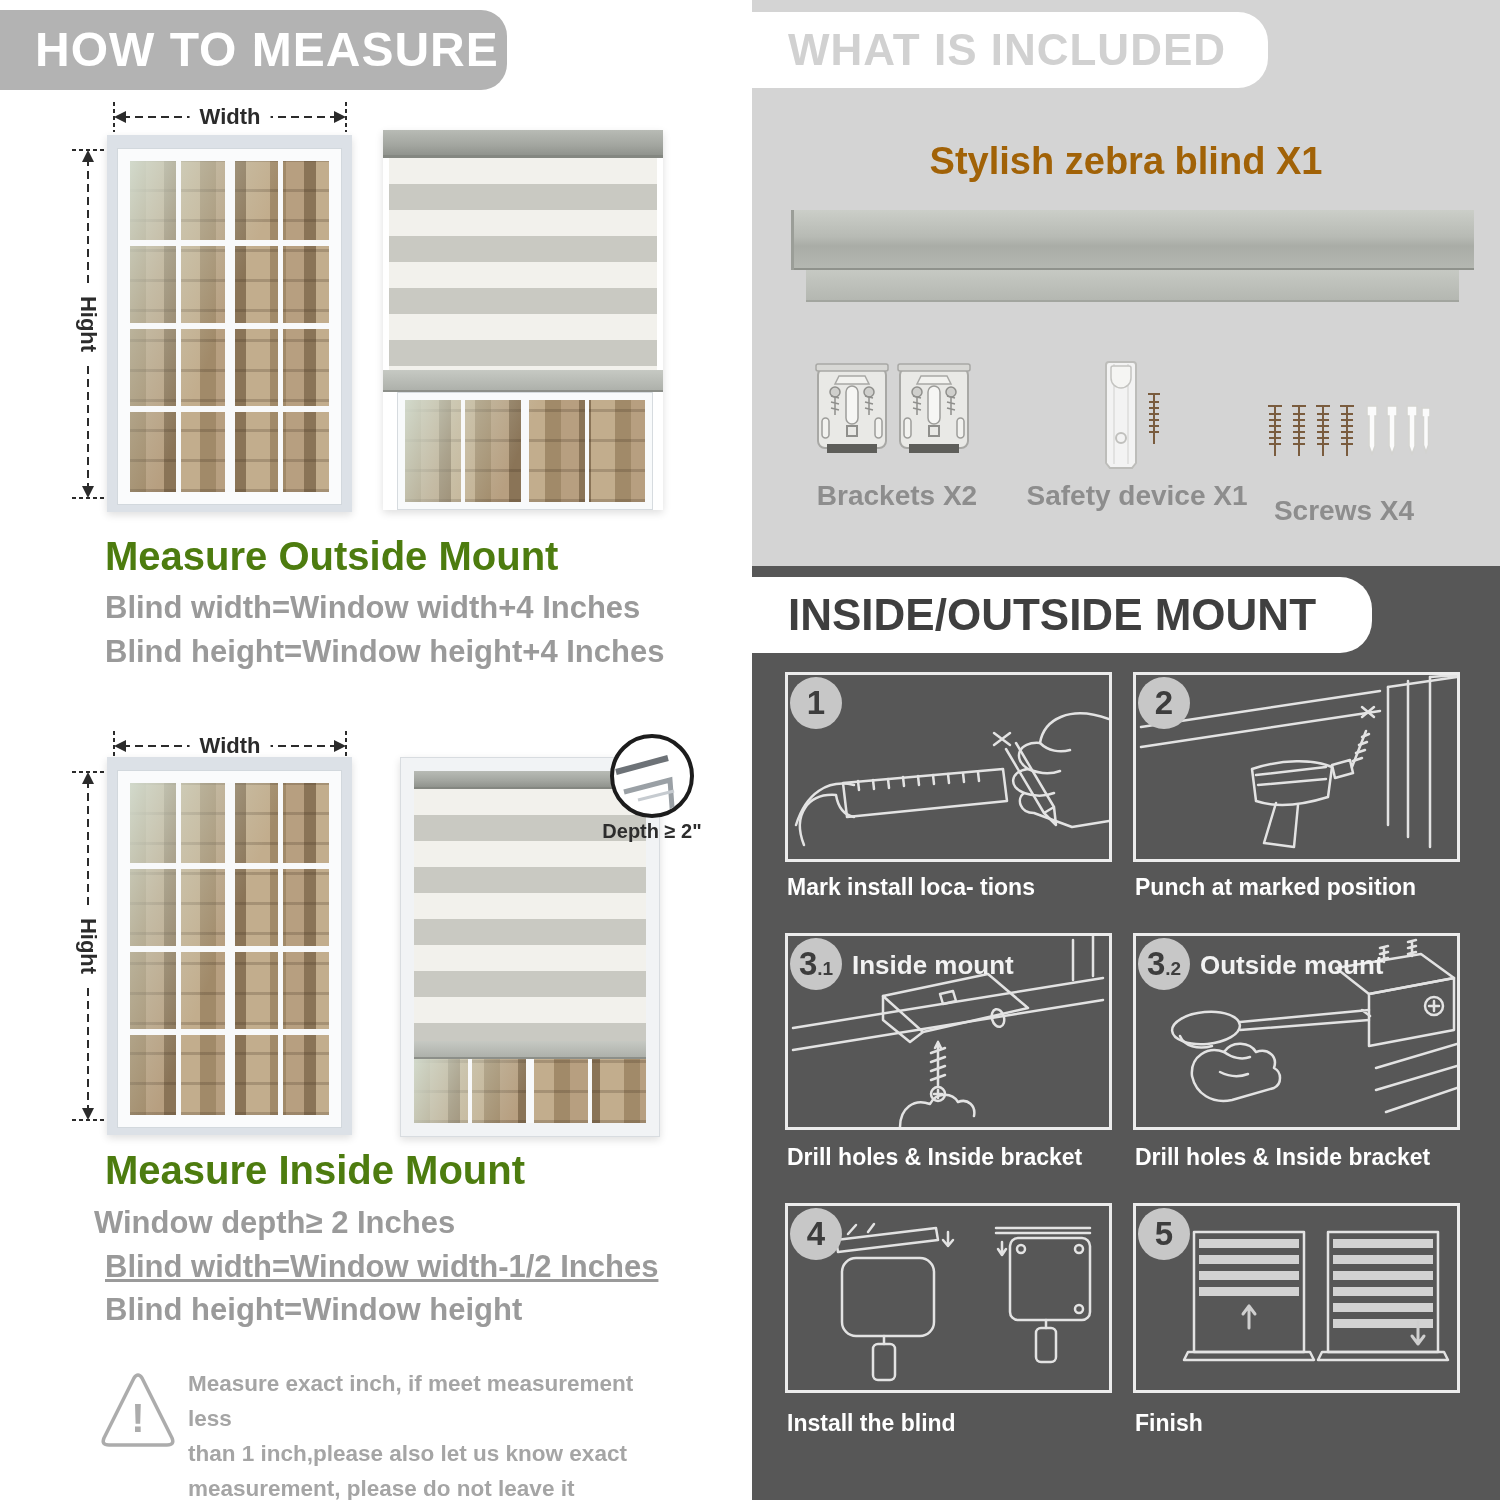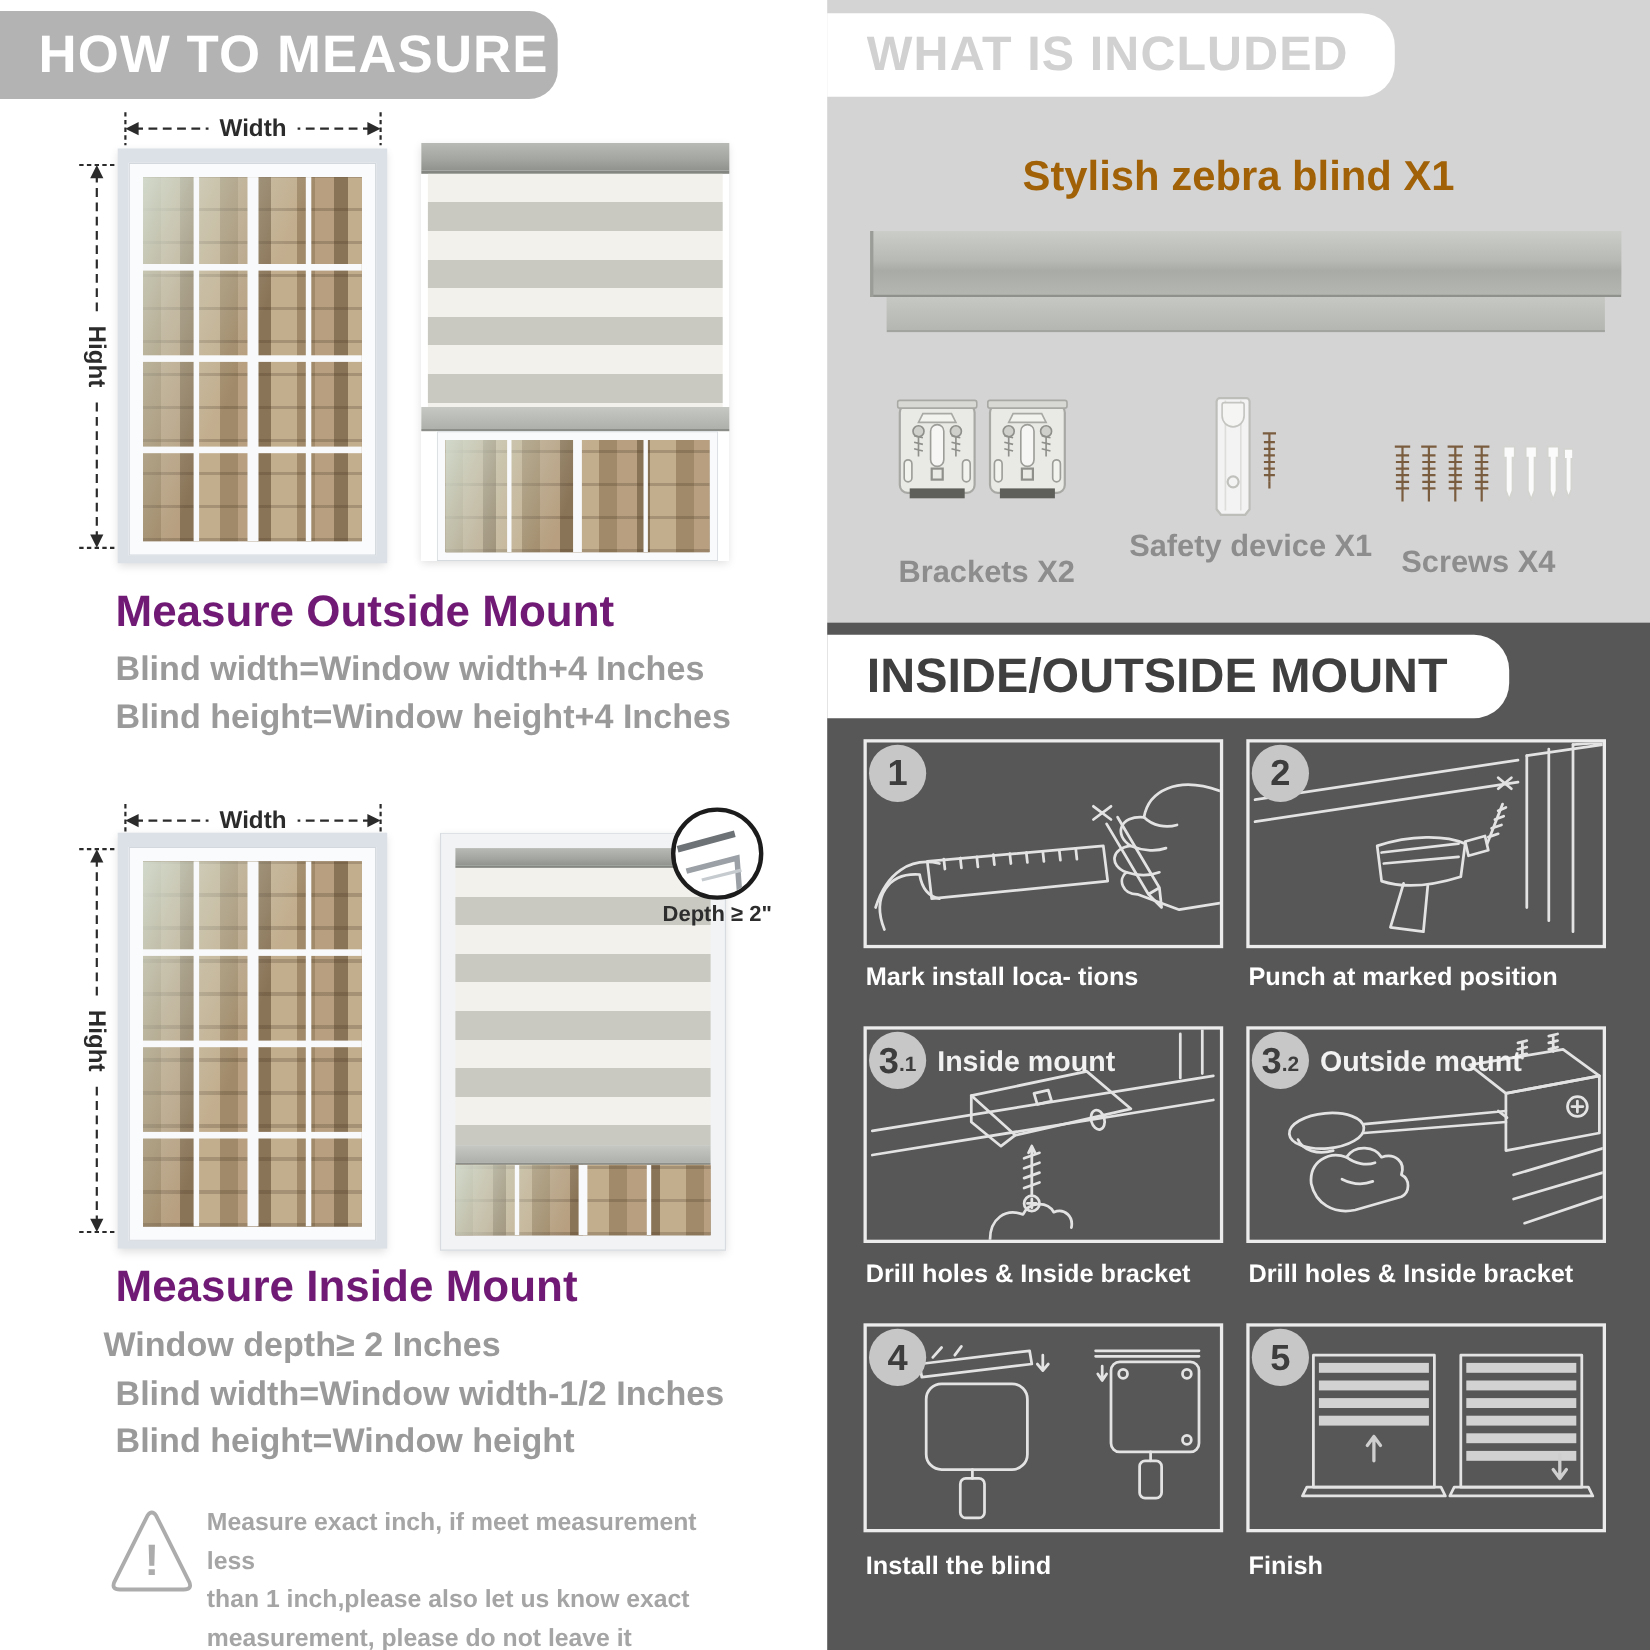--- a/index.html
+++ b/index.html
@@ -60,21 +60,21 @@
 
   .winin{background:#f1f3f5;box-shadow:inset 0 0 0 1px #d8dce0, 0 3px 8px rgba(0,0,0,.13);}
   .winin .inner{position:absolute;left:14px;right:14px;top:14px;bottom:14px;}
 
   
   .magnifier{left:610px;top:734px;width:84px;height:84px;border-radius:50%;
              border:4px solid #1c1c1c;background:#fff;overflow:hidden;z-index:4;box-sizing:border-box;}
   .depth-label{left:592px;top:820px;width:120px;text-align:center;font-size:20px;color:#2d2d2d;z-index:4;}
 
   
-  .heading{font-size:40px;color:#701a75;white-space:nowrap;}
+  .heading{font-size:40px;color:#4d7c0f;white-space:nowrap;}
   .formula{font-size:31px;color:#9a9a9a;white-space:nowrap;}
   .stylish{left:752px;top:140px;width:748px;text-align:center;font-size:38px;color:#a16207;}
   .itemlabel{top:480px;text-align:center;font-size:28px;color:#8d8d8d;}
   .warn-text{left:188px;top:1366px;width:480px;font-size:22.5px;color:#a5a5a5;line-height:35px;}
 
   
   .headrail-big{left:791px;top:210px;width:683px;height:60px;
      background:linear-gradient(180deg,#cbcec8 0%,#b7bab4 45%,#a9aca6 60%,#b5b8b2 100%);
      box-shadow:inset 3px 0 0 #9b9e98, inset 0 -2px 0 #8f928c;}
   .headrail-lip{left:806px;top:270px;width:653px;height:32px;
@@ -212,21 +212,21 @@
     <svg viewBox="0 0 76 76" style="width:100%;height:100%;">
       <path d="M2,34 L54,20" stroke="#6d7277" stroke-width="6" fill="none"></path>
       <path d="M10,54 L56,42 L60,96" stroke="#9aa0a5" stroke-width="5" fill="none"></path>
       <path d="M24,62 L60,53" stroke="#c6cbd0" stroke-width="3" fill="none"></path>
     </svg>
   </div>
   <div class="abs depth-label">Depth ≥ 2"</div>
 
   <div class="abs heading" style="left:105px;top:1148px;">Measure Inside Mount</div>
   <div class="abs formula" style="left:94px;top:1205px;">Window depth≥ 2 Inches</div>
-  <div class="abs formula" style="left:105px;top:1249px;">Blind width=Window width-1/2 Inches</div>
+  <div class="abs formula" style="left:105px;top:1249px;text-decoration:underline;">Blind width=Window width-1/2 Inches</div>
   <div class="abs formula" style="left:105px;top:1292px;">Blind height=Window height</div>
 
   <svg class="abs" style="left:100px;top:1370px;width:76px;height:80px;" viewBox="0 0 76 80">
     <path d="M34,8 Q38,2 42,8 L72,68 Q75,75 67,75 L9,75 Q1,75 4,68 Z" stroke="#acacac" stroke-width="3.5" fill="none" stroke-linejoin="round"></path>
     <text x="38" y="62" text-anchor="middle" font-size="40" font-family="Liberation Sans, sans-serif" font-weight="bold" fill="#acacac">!</text>
   </svg>
   <div class="abs warn-text">
     <div>Measure exact inch, if meet measurement less</div>
     <div>than 1 inch,please also let us know exact</div>
     <div>measurement, please do not leave it</div>
@@ -297,21 +297,21 @@
       <path d="M74,4 h14 M81,4 v5 M75,12 h12 M75,18 h12 M75,24 h12 M75,30 h12 M75,36 h12 M75,42 h12 M81,9 v40 M81,49 l0,5"></path>
     </g>
     <g fill="rgba(255,255,255,.9)" stroke="#d3d3d0" stroke-width="1.5">
       <path d="M101,4 h10 v10 h-2 v30 l-3,8 l-3,-8 v-30 h-2 z"></path>
       <path d="M121,4 h10 v10 h-2 v30 l-3,8 l-3,-8 v-30 h-2 z"></path>
       <path d="M141,4 h10 v10 h-2 v30 l-3,8 l-3,-8 v-30 h-2 z"></path>
       <path d="M156,6 h8 v9 h-1.5 v28 l-2.5,7 l-2.5,-7 v-28 h-1.5 z"></path>
     </g>
   </svg>
 
-  <div class="abs itemlabel" style="left:812px;width:170px;margin-top:24px;">Brackets X2</div>
+  <div class="abs itemlabel" style="left:812px;width:170px;">Brackets X2</div>
   <div class="abs itemlabel" style="left:1022px;width:230px;">Safety device X1</div>
   <div class="abs itemlabel" style="left:1258px;width:172px;margin-top:15px;">Screws X4</div>
 
   <div class="abs sec-dark"></div>
   <div class="abs banner3">INSIDE/OUTSIDE MOUNT</div>
 
   <div class="abs panel" style="left:785px;top:672px;width:327px;height:190px;">
     <svg class="art" viewBox="0 0 321 184">
       <g class="lineart">
         <path d="M55,108 L215,94 L219,126 L59,142 Z"></path>

